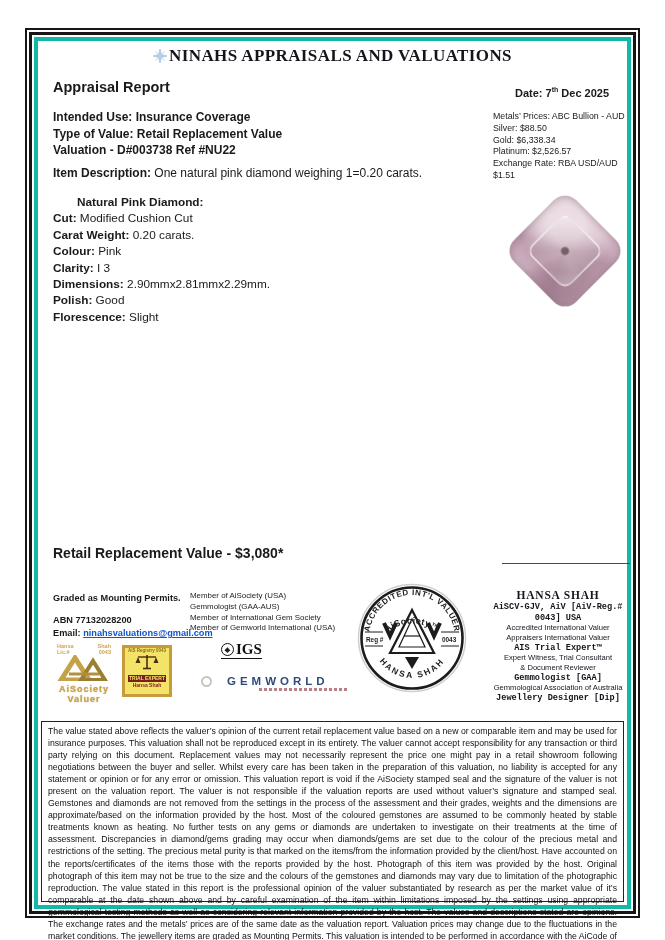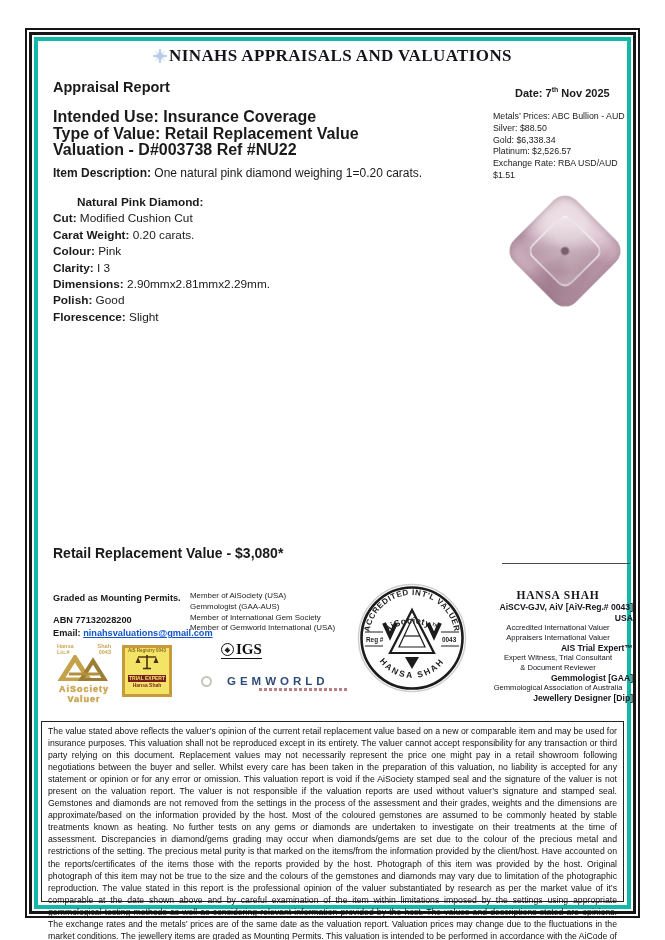--- a/index.html
+++ b/index.html
@@ -5,21 +5,21 @@
   html,body{margin:0;padding:0;background:#fff;}
   body{width:665px;height:940px;position:relative;font-family:"Liberation Sans",sans-serif;color:#1a1a1a;-webkit-font-smoothing:antialiased;}
   .b1{position:absolute;left:25px;top:28px;width:615px;height:890px;border:2px solid #161616;padding:2px;box-sizing:border-box;}
   .b2{border:3px solid #161616;height:100%;padding:2px;box-sizing:border-box;}
   .b3{border:4px solid #14b8a6;height:100%;position:relative;box-sizing:border-box;background:#fff;}
   .hdr{position:absolute;top:5px;left:0;right:0;text-align:center;font-family:"Liberation Serif",serif;font-weight:bold;font-size:17px;letter-spacing:.4px;color:#14141c;}
   .hdr .spark{display:inline-block;vertical-align:-2px;margin-right:2px;}
   .rpt-title{position:absolute;left:15px;top:38px;font-size:14.5px;font-weight:bold;}
   .date{position:absolute;left:477px;top:45px;font-size:11px;font-weight:bold;}
   .date sup{font-size:7px;}
-  .info{position:absolute;left:15px;top:68px;font-size:16px;font-weight:bold;line-height:16.5px;}
+  .info{position:absolute;left:15px;top:68px;font-size:12px;font-weight:bold;line-height:16.5px;}
   .metals{position:absolute;left:455px;top:70px;font-size:8.8px;font-weight:normal;line-height:11.8px;}
   .itemdesc{position:absolute;left:15px;top:125px;font-size:12px;}
   .itemdesc .lbl{font-weight:bold;}
   .specs{position:absolute;left:15px;top:153px;font-size:11.8px;line-height:16.4px;}
   .specs .title{font-weight:bold;padding-left:24px;}
   .specs .lbl{font-weight:bold;}
   .photo{position:absolute;left:462px;top:152px;width:130px;height:116px;}
   .gem{position:absolute;left:21px;top:14px;width:88px;height:88px;transform:rotate(45deg);border-radius:16px;
     background:
       radial-gradient(circle at 50% 50%, rgba(90,70,78,.85) 0 3px, rgba(90,70,78,0) 5px),
@@ -52,21 +52,21 @@
   
   .logo-gw{position:absolute;left:163px;top:92px;display:flex;align-items:center;gap:15px;}
   .gw-circ{width:11px;height:11px;border-radius:50%;border:2.5px solid #c9c4bd;box-sizing:border-box;}
   .gw-text{font-size:11.5px;font-weight:bold;letter-spacing:4px;color:#2e4b7a;}
   .gw-sub{position:absolute;left:58px;top:13px;width:88px;height:3px;background:repeating-linear-gradient(90deg,#9a4a52 0 3px,transparent 3px 5px);opacity:.7;}
   
   .seal{position:absolute;left:319px;top:0px;width:110px;height:110px;}
   
   .hansa{position:absolute;left:445px;top:6px;width:150px;text-align:center;color:#14141c;}
   .hansa .h1{font-family:"Liberation Serif",serif;font-weight:bold;font-size:11.5px;letter-spacing:.8px;line-height:13px;}
-  .hansa .h2{font-family:Liberation Sans, sans-serif;font-weight:bold;font-size:8.6px;line-height:10.5px;text-align:right;}
+  .hansa .h2{font-family:Liberation Mono, monospace;font-weight:bold;font-size:8.6px;line-height:10.5px;}
   .hansa .h3{font-size:7.6px;line-height:9.8px;}
   .disclaimer{position:absolute;left:3px;right:3px;top:680px;bottom:3px;border:1px solid #222;padding:3px 6px;box-sizing:border-box;font-size:8.7px;line-height:12.05px;text-align:justify;color:#111;}
 </style>
 </head>
 <body>
 
 <div class="b1">
  <div class="b2">
   <div class="b3">
 
@@ -74,21 +74,21 @@
       <span class="spark">
         <svg width="14" height="14" viewBox="0 0 16 16">
               <path d="M8 0 L9.6 6.4 L16 8 L9.6 9.6 L8 16 L6.4 9.6 L0 8 L6.4 6.4 Z" fill="#b9d2ea" stroke="#8fb4d8" stroke-width="0.6"></path>
               <path d="M3 3 L13 13 M13 3 L3 13" stroke="#a9c7e2" stroke-width="0.8"></path>
             </svg>
       </span><span>NINAHS APPRAISALS AND VALUATIONS</span>
     </div>
 
     <div class="rpt-title">Appraisal Report</div>
 
-    <div class="date"><span>Date: 7</span><sup>th</sup><span> Nov 2025</span></div>
+    <div class="date"><span>Date: 7</span><sup>th</sup><span> Dec 2025</span></div>
 
     <div class="info">
       <div>Intended Use: Insurance Coverage</div>
       <div>Type of Value: Retail Replacement Value</div>
       <div>Valuation - D#003738 Ref #NU22</div>
     </div>
 
     <div class="metals">
       <div>Metals’ Prices: ABC Bullion - AUD</div>
       <div>Silver: $88.50</div>

